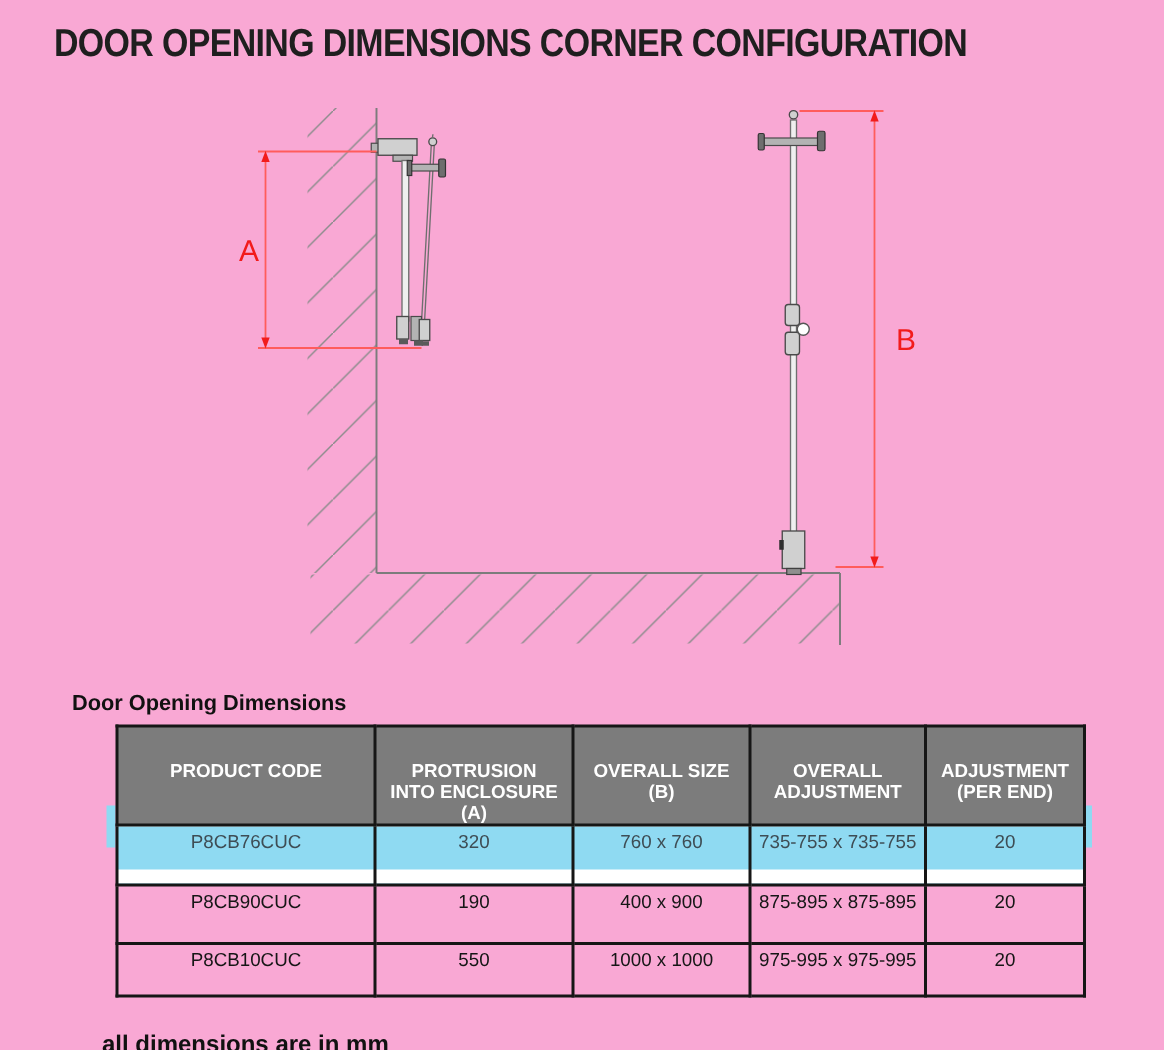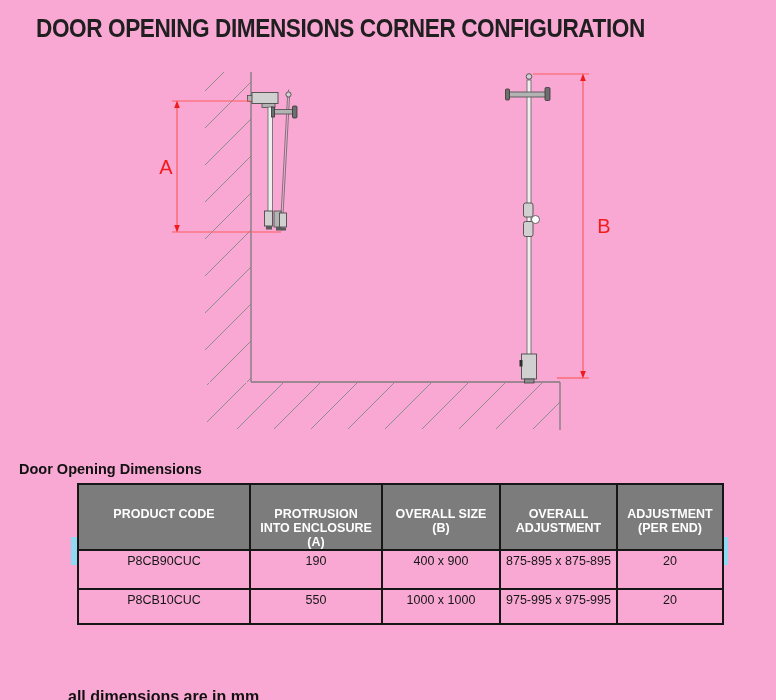--- a/index.html
+++ b/index.html
@@ -20,21 +20,21 @@
   .thin{stroke:#6f6f6f;stroke-width:0.9;fill:none;}
   .metal-l{fill:#d0d0d0;stroke:#4a4a4a;stroke-width:0.9;}
   .metal-m{fill:#b3b3b3;stroke:#4a4a4a;stroke-width:0.8;}
   .metal-d{fill:#6e6e6e;stroke:#333;stroke-width:0.8;}
   .rod{fill:#efefef;stroke:#6f6f6f;stroke-width:0.9;}
   .redline{stroke:var(--dim-red-line,#ff5c5c);stroke-width:1.2;fill:none;}
   .redfill{fill:var(--dim-red,#f21b1b);}
   .dimtext{fill:var(--dim-red,#f21b1b);font-family:"Liberation Sans",sans-serif;font-size:20px;}
   
   .tbl-caption{
-    position:absolute;left:19px;top:461px;font-size:14.5px;font-weight:bold;color:#111;
+    position:absolute;left:48px;top:461px;font-size:14.5px;font-weight:bold;color:#111;
   }
   .spec-table{
     position:absolute;left:77px;top:483px;width:645px;
     border-collapse:collapse;table-layout:fixed;
     font-family:"Liberation Sans",sans-serif;
   }
   .spec-table th{
     background:var(--header-bg,#7c7c7c);color:var(--header-text,#fff);
     border:2px solid var(--border-black,#161616);
     font-size:12.5px;font-weight:bold;line-height:14px;
@@ -152,20 +152,27 @@
 (A)</th>
         <th>OVERALL SIZE
 (B)</th>
         <th>OVERALL
 ADJUSTMENT</th>
         <th>ADJUSTMENT
 (PER END)</th>
       </tr>
     </thead>
     <tbody>
+      <tr class="highlight row-h1">
+        <td>P8CB76CUC</td>
+        <td>320</td>
+        <td>760 x 760</td>
+        <td>735-755 x 735-755</td>
+        <td>20</td>
+      </tr>
       <tr class="row-h3">
         <td>P8CB90CUC</td>
         <td>190</td>
         <td>400 x 900</td>
         <td>875-895 x 875-895</td>
         <td>20</td>
       </tr>
       <tr class="row-h4">
         <td>P8CB10CUC</td>
         <td>550</td>

